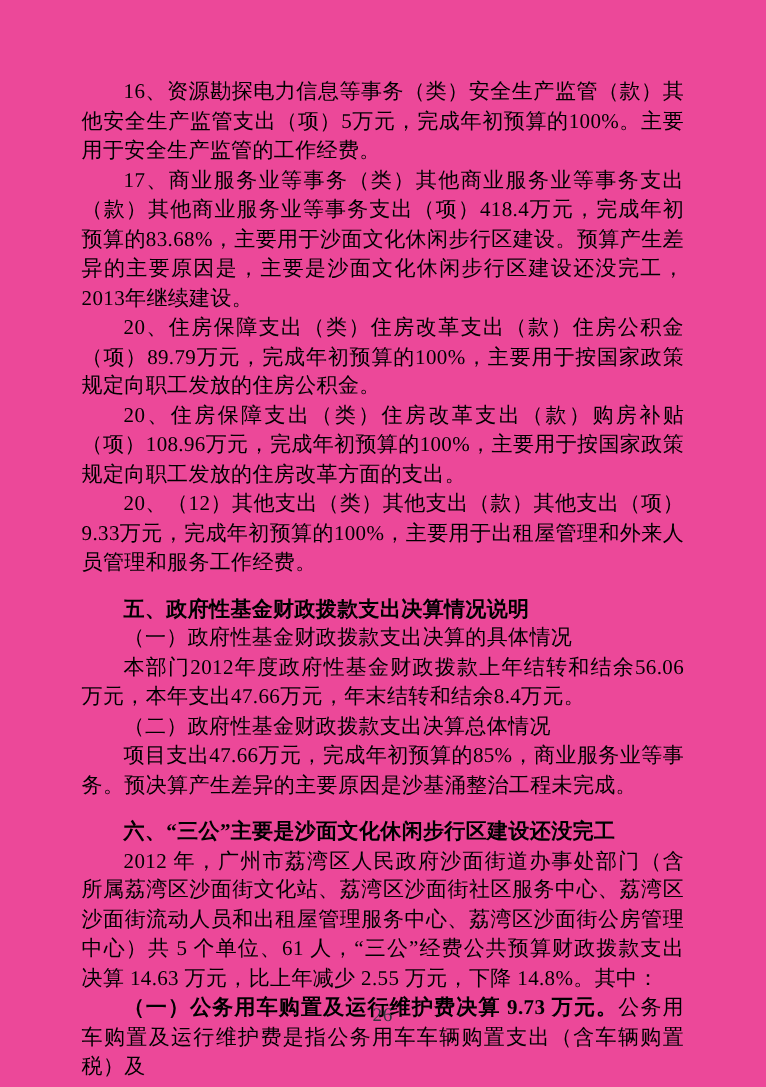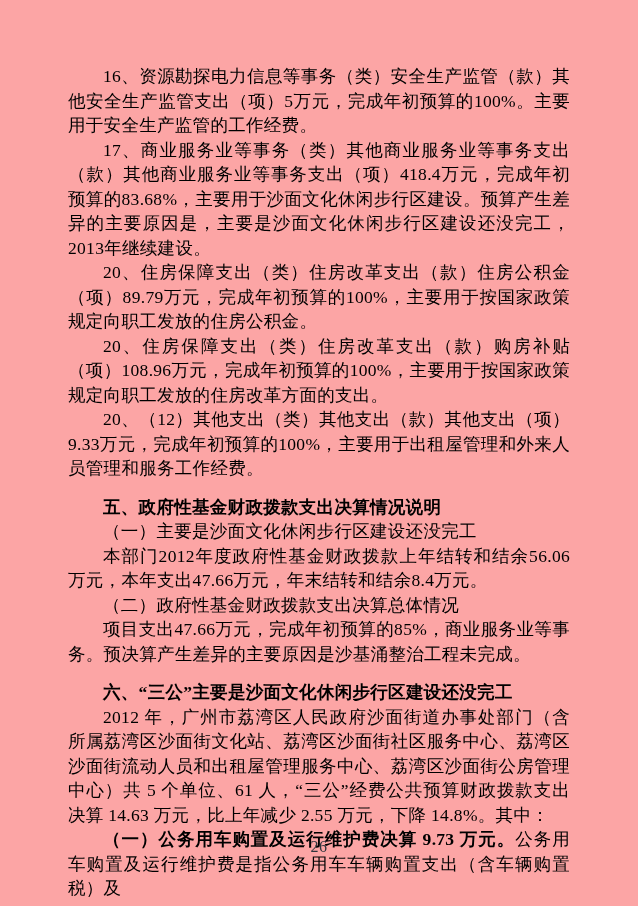--- a/index.html
+++ b/index.html
@@ -4,21 +4,21 @@
 <style>
   html, body {
     margin: 0;
     padding: 0;
     background: #ffffff;
   }
   .page {
     position: relative;
     width: 638px;
     height: 906px;
-    background: #fca5a5;
+    background: #ec4899;
     overflow: hidden;
     font-family: "Liberation Serif", "DejaVu Serif", serif;
     color: #000000;
   }
   .content {
     position: absolute;
     left: 68px;
     top: 64px;
     width: 502px;
     font-size: 17.5px;
@@ -55,21 +55,21 @@
 
 <div class="page">
   <div class="content">
     <p class="para">16、资源勘探电力信息等事务（类）安全生产监管（款）其他安全生产监管支出（项）5万元，完成年初预算的100%。主要用于安全生产监管的工作经费。</p>
     <p class="para">17、商业服务业等事务（类）其他商业服务业等事务支出（款）其他商业服务业等事务支出（项）418.4万元，完成年初预算的83.68%，主要用于沙面文化休闲步行区建设。预算产生差异的主要原因是，主要是沙面文化休闲步行区建设还没完工，2013年继续建设。</p>
     <p class="para">20、住房保障支出（类）住房改革支出（款）住房公积金（项）89.79万元，完成年初预算的100%，主要用于按国家政策规定向职工发放的住房公积金。</p>
     <p class="para">20、住房保障支出（类）住房改革支出（款）购房补贴（项）108.96万元，完成年初预算的100%，主要用于按国家政策规定向职工发放的住房改革方面的支出。</p>
     <p class="para">20、（12）其他支出（类）其他支出（款）其他支出（项）9.33万元，完成年初预算的100%，主要用于出租屋管理和外来人员管理和服务工作经费。</p>
 
     <p class="heading">五、政府性基金财政拨款支出决算情况说明</p>
-    <p class="para">（一）主要是沙面文化休闲步行区建设还没完工</p>
+    <p class="para">（一）政府性基金财政拨款支出决算的具体情况</p>
     <p class="para">本部门2012年度政府性基金财政拨款上年结转和结余56.06万元，本年支出47.66万元，年末结转和结余8.4万元。</p>
     <p class="para">（二）政府性基金财政拨款支出决算总体情况</p>
     <p class="para">项目支出47.66万元，完成年初预算的85%，商业服务业等事务。预决算产生差异的主要原因是沙基涌整治工程未完成。</p>
 
     <p class="heading">六、“三公”主要是沙面文化休闲步行区建设还没完工</p>
     <p class="para">2012 年，广州市荔湾区人民政府沙面街道办事处部门（含所属荔湾区沙面街文化站、荔湾区沙面街社区服务中心、荔湾区沙面街流动人员和出租屋管理服务中心、荔湾区沙面街公房管理中心）共 5 个单位、61 人，“三公”经费公共预算财政拨款支出决算 14.63 万元，比上年减少 2.55 万元，下降 14.8%。其中：</p>
     <p class="para"><span class="bold-lead">（一）公务用车购置及运行维护费决算 9.73 万元。</span><span>公务用车购置及运行维护费是指公务用车车辆购置支出（含车辆购置税）及</span></p>
   </div>
 
   <div class="page-number">26</div>

